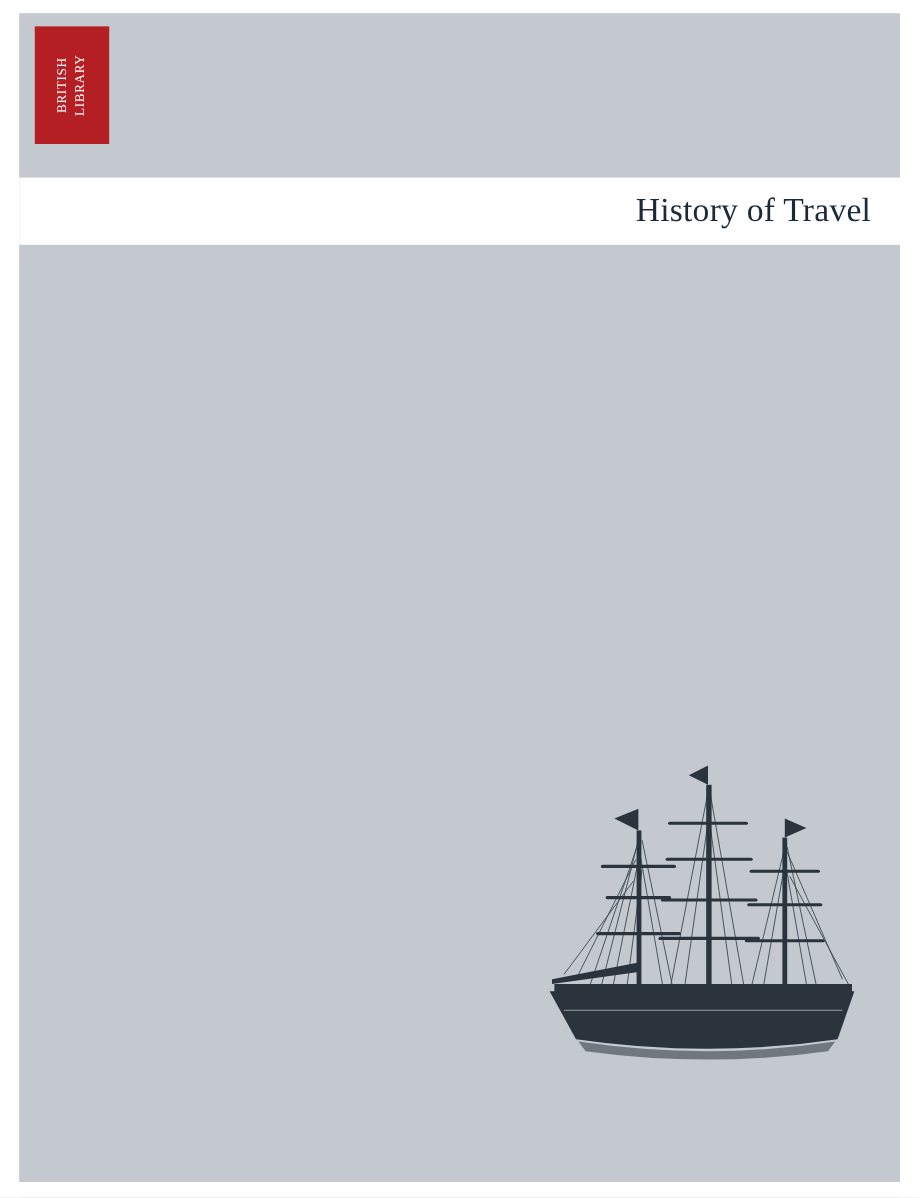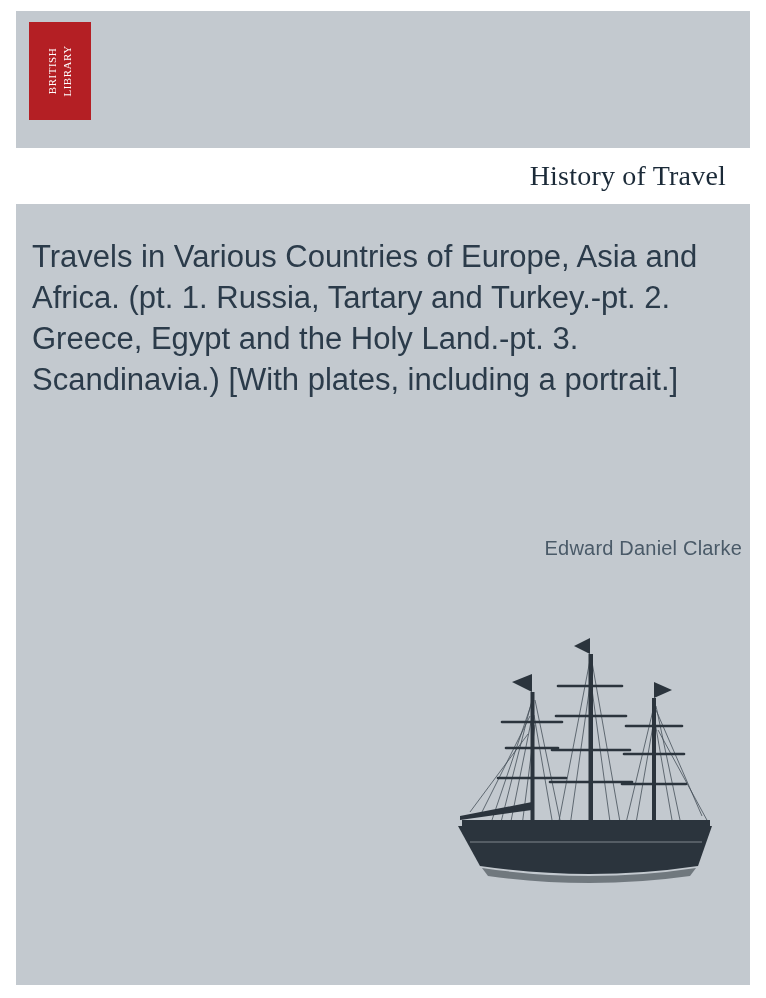--- a/index.html
+++ b/index.html
@@ -168,27 +168,21 @@
     <div class="bl-text">
       <span class="bl-line">BRITISH</span>
       <span class="bl-line">LIBRARY</span>
     </div>
   </div>
 
   <div class="category-band">
     <span class="category-text">History of Travel</span>
   </div>
 
-  <div class="title-area">
-    <h1 class="book-title">Travels in Various Countries of Europe, Asia and Africa. (pt. 1. Russia, Tartary and Turkey.-pt. 2. Greece, Egypt and the Holy Land.-pt. 3. Scandinavia.) [With plates, including a portrait.]</h1>
-  </div>
-
-  <div class="author-area">
-    <span class="author-name">Edward Daniel Clarke</span>
-  </div>
+
 
   <div class="ship-wrap">
     <svg viewBox="0 0 290 280" xmlns="http://www.w3.org/2000/svg">
       <g stroke="#2f3a44" stroke-width="0.8" fill="none" opacity="0.85">
 
         <line x1="60" y1="196" x2="92" y2="70"></line>
         <line x1="70" y1="196" x2="93" y2="82"></line>
         <line x1="82" y1="196" x2="95" y2="95"></line>
         <line x1="120" y1="190" x2="95" y2="70"></line>
         <line x1="112" y1="190" x2="94" y2="85"></line>

